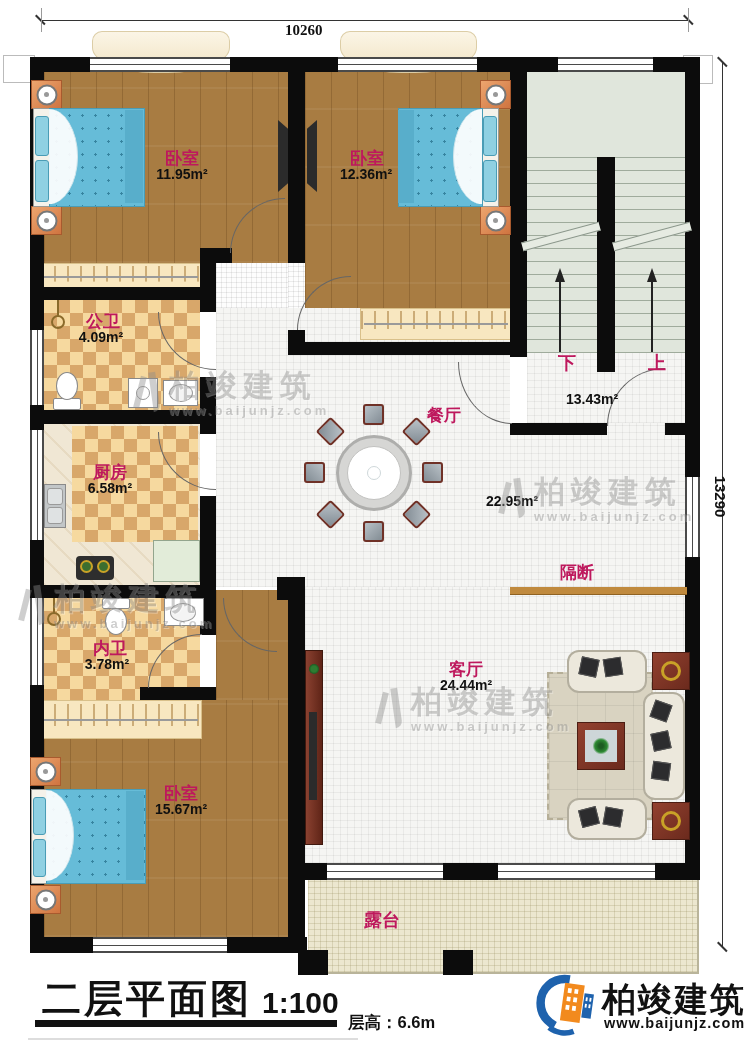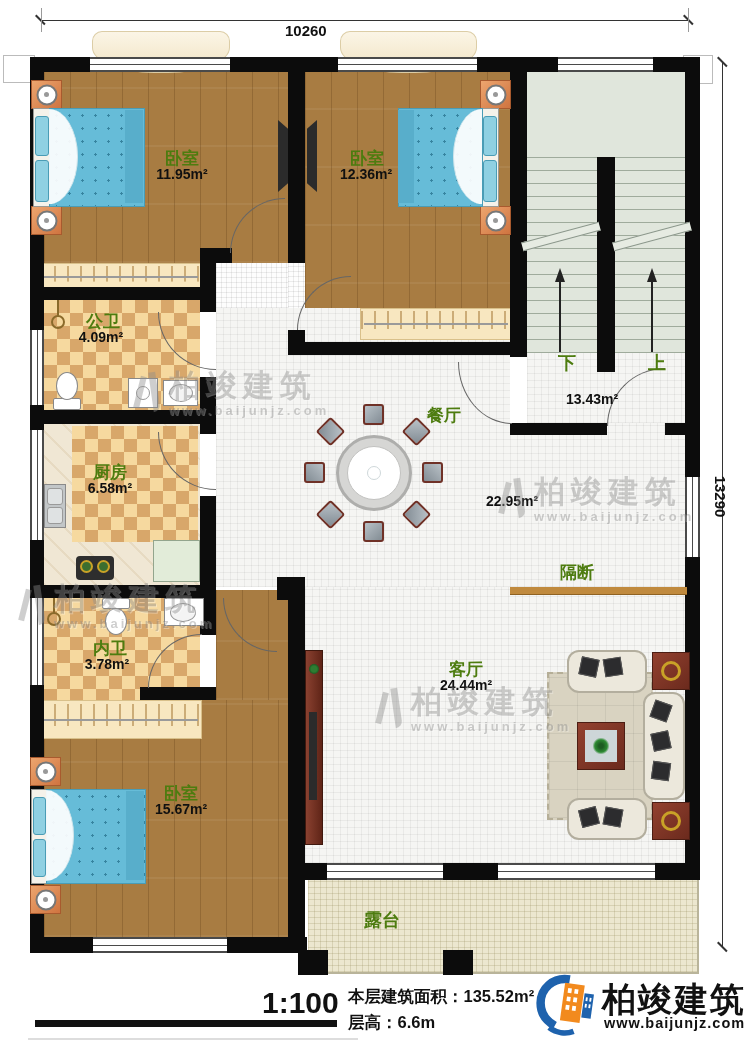--- a/index.html
+++ b/index.html
@@ -60,21 +60,21 @@
   .blanket{position:absolute;background:rgba(255,255,255,.92);border-right:1px solid #cfe4ea;border-radius:0 100% 100% 0/0 50% 50% 0;}
   .blanket.flip{border-radius:100% 0 0 100%/50% 0 0 50%;border-right:none;border-left:1px solid #cfe4ea;}
   .fold{position:absolute;background:#58aecb;}
   .tvpanel{position:absolute;background:#2b2b2b;}
   .chair{position:absolute;width:21px;height:21px;background:linear-gradient(135deg,#b9c1c7,#828c94);border:2.5px solid #6f3127;border-radius:3px;box-sizing:border-box;}
   .sofa{position:absolute;background:#ece8dc;border:2px solid #b3ae9e;border-radius:12px;box-sizing:border-box;}
   .cushion{position:absolute;width:16px;height:16px;background:#2c2c2e;border:1px solid #555;}
   .sidetable{position:absolute;width:36px;height:36px;background:linear-gradient(135deg,#93412f,#6b2a1d);border:1px solid #4c1d13;}
   .goldring{position:absolute;left:50%;top:50%;width:14px;height:14px;transform:translate(-50%,-50%);border:3px solid #c9a227;border-radius:50%;}
   
-  .lbl{position:absolute;transform:translateX(-50%);font-size:17px;font-weight:bold;white-space:nowrap;color:#4d7c0f;text-align:center;}
+  .lbl{position:absolute;transform:translateX(-50%);font-size:17px;font-weight:bold;white-space:nowrap;color:#be185d;text-align:center;}
   .area{position:absolute;transform:translateX(-50%);font-size:14px;font-weight:bold;white-space:nowrap;color:#101010;}
   .dimtxt{position:absolute;font-size:15px;font-weight:bold;color:#111;}
   .dimline{position:absolute;background:#333;}
   .tick{position:absolute;width:13px;height:1.5px;background:#333;transform:rotate(45deg);}
   .extline{position:absolute;background:#9a9a9a;}
   .eave{position:absolute;border:1px solid #bbb;background:#fff;}
   
   .wm{position:absolute;display:flex;align-items:flex-start;gap:6px;opacity:.42;color:#8d8d8d;
       text-shadow:1px 1px 0 rgba(255,255,255,.7);pointer-events:none;}
   .wm .big{font-size:31px;font-weight:bold;letter-spacing:6px;line-height:1;}
@@ -94,21 +94,21 @@
 </head>
 <body>
 
 <div class="page">
 
   <div class="dimline" style="left:40px;top:20px;width:650px;height:1px;"></div>
   <div class="tick" style="left:34px;top:19px;"></div>
   <div class="tick" style="left:682px;top:19px;"></div>
   <div class="extline" style="left:41px;top:8px;width:1px;height:24px;"></div>
   <div class="extline" style="left:688px;top:8px;width:1px;height:24px;"></div>
-  <div class="dimtxt" style="left:285px;top:22px;">10260</div>
+  <div class="dimtxt" style="left:285px;top:22px;font-family:Liberation Serif, serif;">10260</div>
 
   <div class="dimline" style="left:722px;top:62px;width:1px;height:886px;"></div>
   <div class="tick" style="left:716px;top:61px;"></div>
   <div class="tick" style="left:716px;top:946px;"></div>
   <div class="dimtxt" style="left:700px;top:488px;transform:rotate(90deg);">13290</div>
 
   <div class="eave" style="left:3px;top:55px;width:30px;height:26px;"></div>
   <div class="eave" style="left:683px;top:55px;width:28px;height:27px;"></div>
 
   <div class="wood" style="left:44px;top:72px;width:244px;height:191px;"></div>
@@ -360,26 +360,24 @@
     <div class="wmglyph">
         <i style="left:4px;top:6px;width:6px;height:32px;transform:rotate(14deg);"></i>
         <i style="left:18px;top:2px;width:7px;height:40px;border-radius:0 0 10px 0;transform:rotate(-8deg);"></i>
       </div>
     <div>
         <div class="big">柏竣建筑</div>
          <div class="url">www.baijunjz.com</div>
       </div>
   </div>
 
+  <div class="f-title">二层平面图</div>
   <div class="f-underline"></div>
   <div class="f-shadowline"></div>
   <div class="f-scale">1:100</div>
-  <div class="f-info1">
-    <span>本层建筑面积：</span><span>135.52m²</span>
-  </div>
   <div class="f-info2">
     <span>层高：</span><span>6.6m</span>
   </div>
   <svg class="abs" style="left:534px;top:972px;" width="66" height="64" viewBox="0 0 70 66">
     <path d="M38 7 C20 4 7 17 7 32 C7 43 13 51 22 56" stroke="#1e62ad" stroke-width="9" fill="none"></path>
     <path d="M16 58 C24 64 34 65 42 62" stroke="#1e62ad" stroke-width="6" fill="none"></path>
     <g transform="rotate(8 42 33)">
       <rect x="30" y="12" width="21" height="40" fill="#f28a1e"></rect>
       <rect x="52" y="20" width="10" height="26" fill="#1e62ad"></rect>
       <rect x="34" y="17" width="4" height="5" fill="#fff"></rect>

